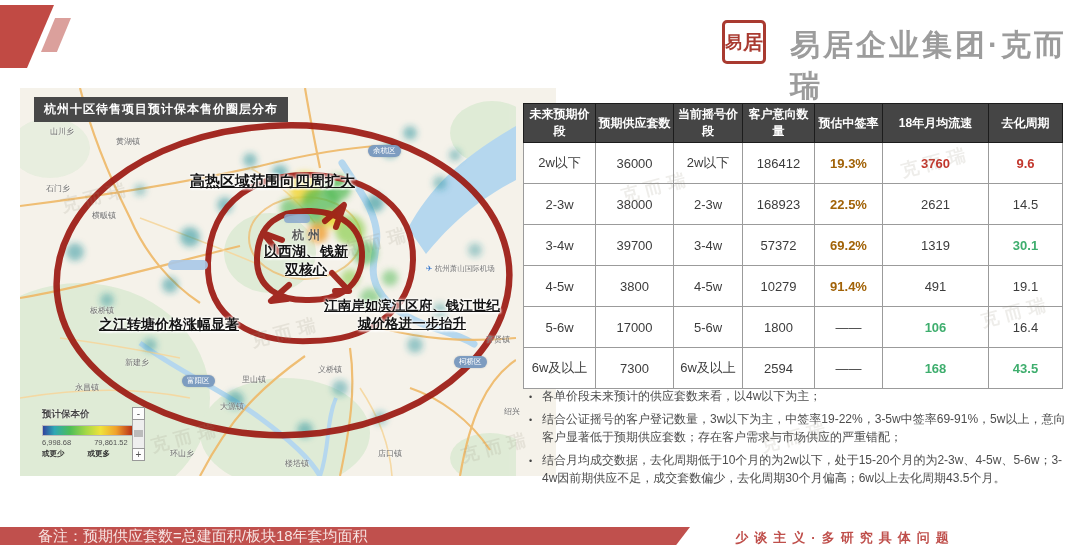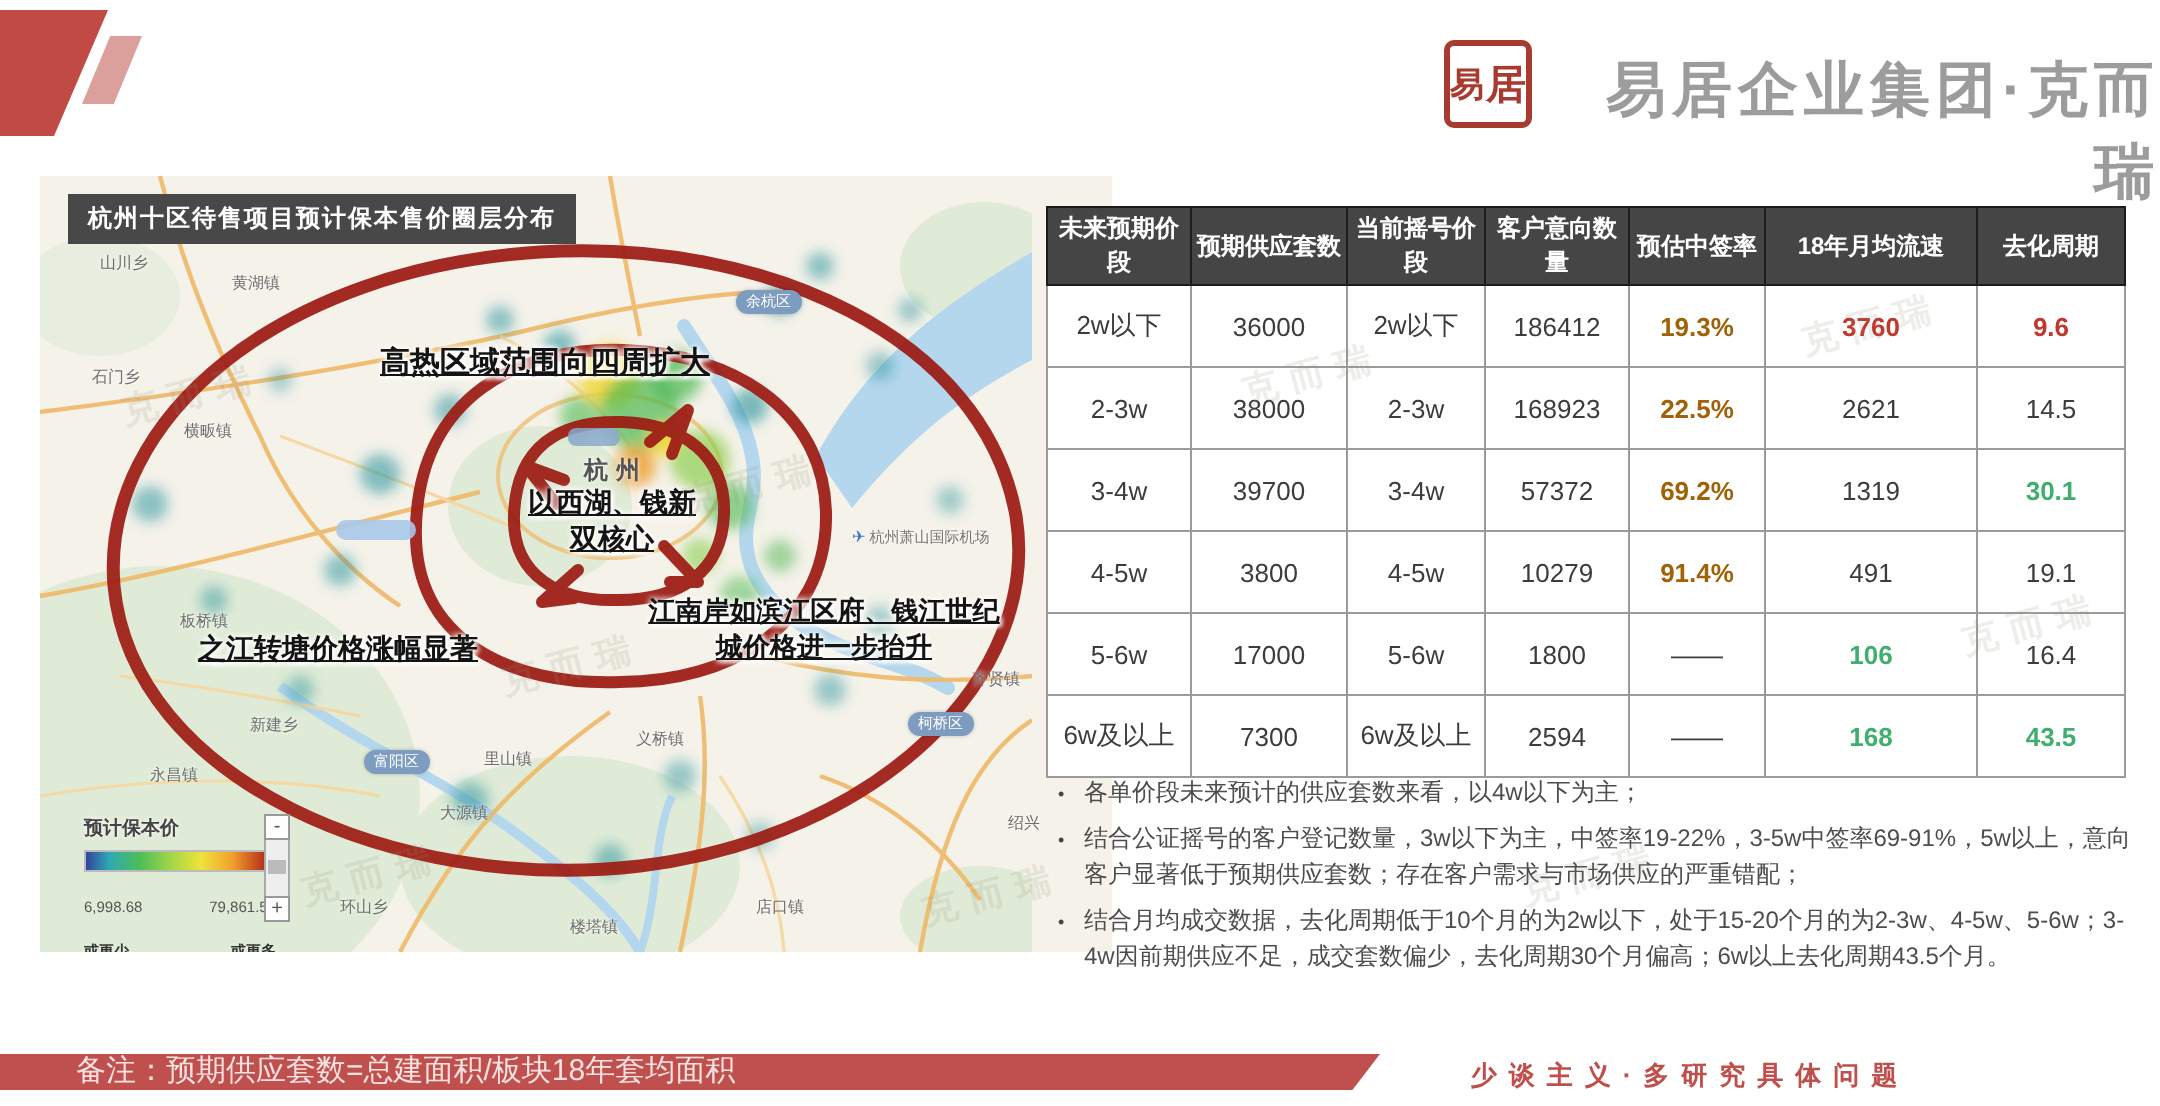--- a/index.html
+++ b/index.html
@@ -13,21 +13,21 @@
   .corner-pink{left:41px;top:18px;width:30px;height:34px;background:#dba09c;
                clip-path:polygon(47% 0,100% 0,53% 100%,0 100%);}
 
   
   .seal{left:722px;top:20px;width:44px;height:44px;border:3px solid #a93a30;border-radius:5px;
         background:#fff;box-sizing:border-box;display:flex;align-items:center;justify-content:center;}
   .seal span{color:#a93a30;font-weight:700;font-family:"Liberation Serif","DejaVu Serif",serif;}
   .seal .s1{font-size:17px;margin-right:1px;}
   .seal .s2{font-size:20px;}
   .company{left:790px;top:25px;font-size:30px;font-weight:700;color:#9c9c9c;letter-spacing:3px;
-           font-family:"Liberation Sans","DejaVu Sans",sans-serif;text-align:right;}
+           font-family:"Liberation Sans","DejaVu Sans",sans-serif;}
 
   
   .map{left:20px;top:88px;width:536px;height:388px;overflow:hidden;background:#f5f2ea;}
   .map svg{position:absolute;left:0;top:0;}
   .map-title{left:14px;top:9px;background:#484848;color:#fff;font-size:12px;font-weight:700;
              padding:4px 10px;letter-spacing:1px;white-space:nowrap;}
   .plabel{font-size:8px;color:#6e6e6e;white-space:nowrap;text-shadow:0 0 2px #fff;}
   .pill{font-size:7.5px;color:#fff;background:#7d9cc0;border-radius:6px;padding:1px 5px;
         white-space:nowrap;box-shadow:0 0 2px rgba(0,0,0,.2);}
   .pill-blank{width:26px;height:9px;background:#8aa8cc;border-radius:4px;opacity:.85;}
@@ -41,21 +41,21 @@
   .anno-core{left:232px;top:155px;width:108px;font-size:14px;text-align:center;white-space:normal;}
   .anno-south{left:296px;top:209px;width:192px;font-size:13.5px;text-align:center;white-space:normal;}
   .anno-zj{left:79px;top:228px;font-size:14px;}
   .anno div{text-decoration:underline;}
 
   
   .legend{left:22px;top:320px;width:98px;}
   .legend-title{font-size:9.5px;font-weight:700;color:#444;text-shadow:0 0 2px #fff;}
   .legend-bar{margin-top:4px;width:96px;height:9px;border:1px solid #bbb;
     background:linear-gradient(90deg,#31449e 0%,#2fa8b5 12%,#4dbd58 28%,#a5d847 45%,#efe23b 60%,#f0a22b 76%,#c2431c 90%,#7d150c 100%);}
-  .legend-nums,.legend-subs{display:flex;justify-content:space-between;width:96px;font-size:7.5px;color:#555;margin-top:13px;}
+  .legend-nums,.legend-subs{display:flex;justify-content:flex-start;width:96px;font-size:7.5px;color:#555;margin-top:2px;gap:23px;}
   .legend-subs{font-weight:700;color:#333;}
   .zoomctl{left:112px;top:319px;width:13px;}
   .zbox{width:13px;height:13px;box-sizing:border-box;border:1px solid #999;background:#fdfdfd;
         font-size:10px;line-height:11px;text-align:center;color:#555;cursor:pointer;}
   .ztrack{width:13px;height:28px;box-sizing:border-box;border:1px solid #aaa;border-top:none;border-bottom:none;
           background:#eee;position:relative;}
   .zhandle{position:absolute;left:1px;top:10px;width:9px;height:7px;background:#bbb;}
 
   
   .tbl{left:523px;top:103px;border-collapse:collapse;table-layout:fixed;width:539px;}

